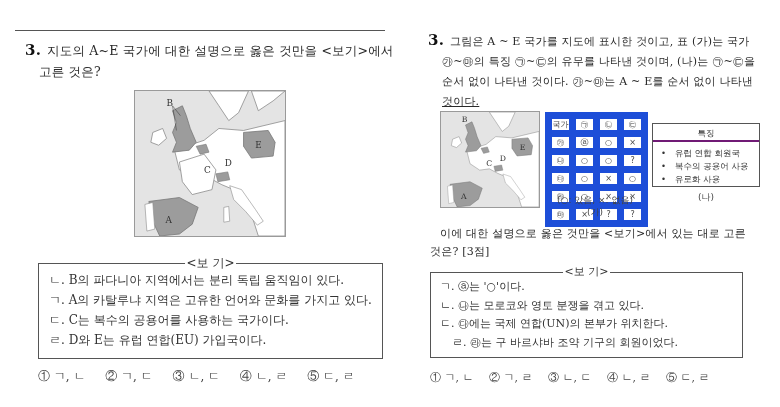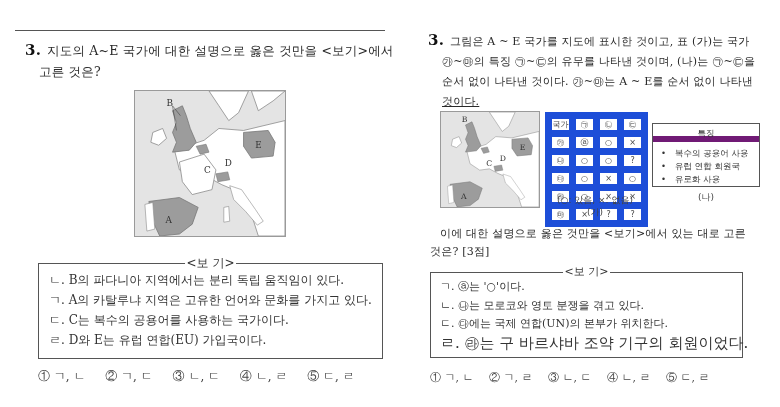--- a/index.html
+++ b/index.html
@@ -24,21 +24,21 @@
 
   .choices { position: absolute; font-size: 12px; color: #444; white-space: nowrap; }
   .choice { display: inline-block; margin-right: 16px; }
 
   table.ga { position: absolute; border-collapse: collapse; font-family: "DejaVu Sans", "Liberation Sans", sans-serif; font-size: 8px; color: #444; }
   table.ga td, table.ga th { border: 7px solid #1d4ed8; width: 24px; height: 14px; text-align: center; font-weight: normal; }
   table.ga th { border-bottom: 1.5px solid #444; }
   .caption { position: absolute; font-family: "DejaVu Sans", "Liberation Sans", sans-serif; font-size: 9px; color: #444; text-align: center; }
 
   .na-box { position: absolute; border: 1px solid #555; font-family: "DejaVu Sans", "Liberation Sans", sans-serif; font-size: 8.5px; color: #333; }
-  .na-head { text-align: center; border-bottom: 6px solid #701a75; height: 18px; line-height: 18px; }
+  .na-head { text-align: center; border-bottom: 2px solid #701a75; height: 18px; line-height: 18px; }
   .na-list { padding: 5px 0 0 8px; }
   .na-list div { line-height: 13px; }
   .na-list div::before { content: "•"; margin-right: 9px; }
 </style>
 </head>
 <body>
 
 <div class="panel panel-left">
   <div class="top-rule"></div>
 
@@ -172,39 +172,39 @@
       <td>?</td>
     </tr>
   </tbody>
     </table>
   <div class="caption" style="left:130px; top:194px; width:110px;">(○: 있음, ×: 없음)</div>
   <div class="caption" style="left:130px; top:206px; width:110px;">(가)</div>
 
   <div class="na-box" style="left:242px; top:123px; width:108px; height:64px;">
     <div class="na-head">특징</div>
     <div class="na-list">
+      <div>유럽 연합 회원국</div>
       <div>복수의 공용어 사용</div>
-      <div>유럽 연합 회원국</div>
       <div>유로화 사용</div>
     </div>
   </div>
   <div class="caption" style="left:242px; top:191px; width:108px;">(나)</div>
 
   <div class="q-title" style="left:20px; top:225px; width:350px; font-size:11px; line-height:18px;">
     <span style="padding-left:10px;">이에 대한 설명으로 옳은 것만을 &lt;보기&gt;에서 있는 대로 고른</span><br>
     <span>것은? [3점]</span>
   </div>
 
   <div class="bogi" style="left:20px; top:272px; width:313px; height:86px;">
     <span class="bogi-label" style="font-size:11px;">&lt;보  기&gt;</span>
     <div style="padding:5px 0 0 9px;">
       <div class="bogi-item" style="font-size:11px; line-height:18.5px;">ㄱ. ⓐ는 '○'이다.</div>
       <div class="bogi-item" style="font-size:11px; line-height:18.5px;">ㄴ. ㉯는 모로코와 영토 분쟁을 겪고 있다.</div>
       <div class="bogi-item" style="font-size:11px; line-height:18.5px;">ㄷ. ㉰에는 국제 연합(UN)의 본부가 위치한다.</div>
-      <div class="bogi-item" style="font-size:15px; line-height:18.5px;">ㄹ. ㉱는 구 바르샤바 조약 기구의 회원이었다.</div>
+      <div class="bogi-item" style="font-size:11px; line-height:18.5px;margin-left:12px;">ㄹ. ㉱는 구 바르샤바 조약 기구의 회원이었다.</div>
     </div>
   </div>
 
   <div class="choices" style="left:20px; top:370px; font-size:11px;">
     <span class="choice" style="margin-right:12px;">① ㄱ, ㄴ</span>
     <span class="choice" style="margin-right:12px;">② ㄱ, ㄹ</span>
     <span class="choice" style="margin-right:12px;">③ ㄴ, ㄷ</span>
     <span class="choice" style="margin-right:12px;">④ ㄴ, ㄹ</span>
     <span class="choice" style="margin-right:12px;">⑤ ㄷ, ㄹ</span>
   </div>

